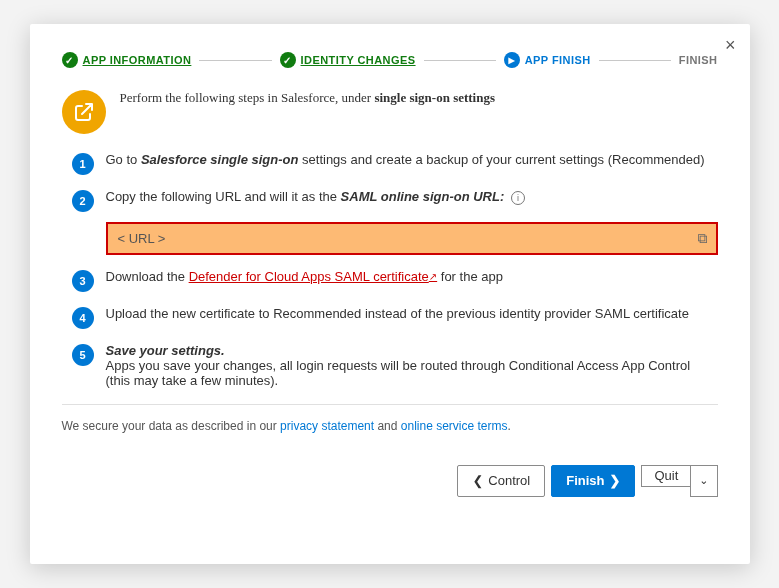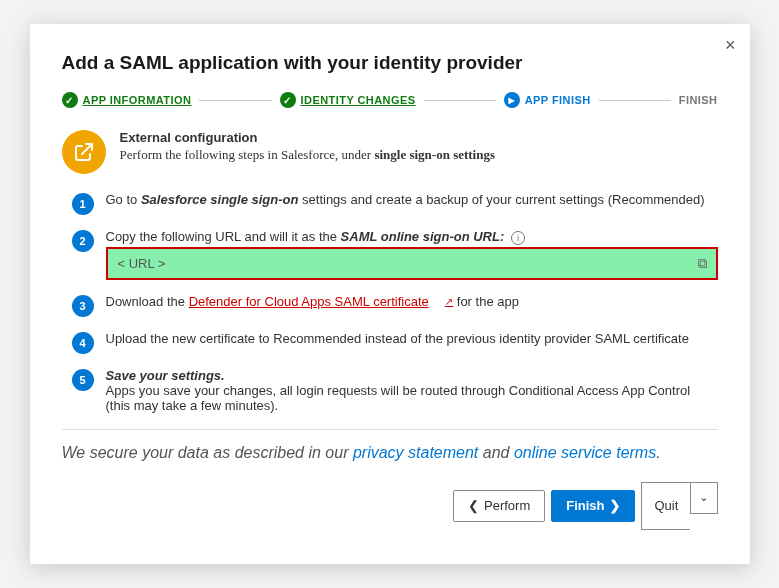--- a/index.html
+++ b/index.html
@@ -142,42 +142,42 @@
       font-size: 13px;
       color: #333;
       flex: 1;
     }
     .step-content strong { font-weight: 700; font-style: italic; }
     .url-box {
       border: 2px solid #cc0000;
       padding: 7px 32px 7px 10px;
       font-size: 13px;
       color: #555;
-      margin-top: 2px;
+      margin-top: 17px;
       position: relative;
       display: flex;
       align-items: center;
-      background: #86efac;
+      background: #fdba74;
     }
     .url-copy-icon {
       position: absolute;
       right: 8px;
       top: 50%;
       transform: translateY(-50%);
       color: #666;
       font-size: 14px;
       cursor: pointer;
     }
     .cert-link {
       color: #cc0000;
       text-decoration: underline;
       cursor: pointer;
       display: inline-flex;
       align-items: center;
-      gap: 16px;
+      gap: 0;
     }
     .cert-link-ext {
       font-size: 10px;
       vertical-align: super;
     }
     .info-icon {
       display: inline-flex;
       align-items: center;
       justify-content: center;
       width: 14px;
@@ -185,24 +185,23 @@
       border-radius: 50%;
       border: 1px solid #767676;
       font-size: 9px;
       color: #767676;
       margin-left: 3px;
       vertical-align: middle;
       cursor: help;
     }
     
     .footer-text {
-      font-size: 16px;
+      font-size: 12px;
       color: #555;
-      margin-bottom: 20px;
-      font-style: italic;
+      margin-bottom: 32px;
     }
     .footer-text a { color: #0078d4; text-decoration: none; }
     .footer-actions {
       display: flex;
       justify-content: flex-end;
       gap: 6px;
       align-items: center;
     }
     .btn {
       height: 32px;
@@ -229,21 +228,21 @@
     .btn-split-wrapper {
       display: flex;
       align-items: stretch;
     }
     .btn-split-main {
       background: #fff;
       border: 1px solid #8a8a8a;
       border-right: none;
       color: #333;
       padding: 0 12px;
-      height: 48px;
+      height: 22px;
       font-size: 13px;
       cursor: pointer;
       font-family: 'Segoe UI', Arial, sans-serif;
       display: flex;
       align-items: center;
     }
     .btn-split-arrow {
       background: #fff;
       border: 1px solid #8a8a8a;
       color: #333;
@@ -260,21 +259,20 @@
       background: #e0e0e0;
       margin: 14px 0 14px 0;
     }
   </style>
 </head>
 <body>
 
 <div class="dialog">
   <button class="close-btn">×</button>
 
-  <div class="dialog-title">Add a SAML application with your identity provider</div>
 
   <div class="stepper">
     <div class="step">
       <div class="step-icon done">✓</div>
       <span class="step-label done">APP INFORMATION</span>
     </div>
     <div class="step-connector"></div>
     <div class="step">
       <div class="step-icon done">✓</div>
       <span class="step-label done">IDENTITY CHANGES</span>
@@ -291,21 +289,20 @@
   </div>
 
   <div class="ext-config">
     <div class="ext-icon">
       <svg width="24" height="24" viewBox="0 0 24 24" fill="none" xmlns="http://www.w3.org/2000/svg">
         <path d="M10 6H6C4.9 6 4 6.9 4 8V18C4 19.1 4.9 20 6 20H16C17.1 20 18 19.1 18 18V14" stroke="white" stroke-width="2" stroke-linecap="round"></path>
         <path d="M14 4H20M20 4V10M20 4L10 14" stroke="white" stroke-width="2" stroke-linecap="round" stroke-linejoin="round"></path>
       </svg>
     </div>
     <div>
-      <div class="ext-text-title">External configuration</div>
       <div class="ext-text-desc">
         <span>Perform the following steps in Salesforce, under </span><strong>single sign-on settings</strong>
       </div>
     </div>
   </div>
 
   <div class="steps-list">
 
     <div class="step-item">
       <div class="step-num">1</div>
@@ -355,21 +352,21 @@
 
   <div class="divider-line"></div>
 
   <div class="footer-text">
     <span>We secure your data as described in our </span><a href="#">privacy statement</a><span> and </span><a href="#">online service terms</a><span>.</span>
   </div>
 
   <div class="footer-actions">
     <button class="btn btn-default">
       <span>❮</span>
-      <span>Perform</span>
+      <span>Control</span>
     </button>
     <button class="btn btn-primary">
       <span>Finish</span>
       <span>❯</span>
     </button>
     <div class="btn-split-wrapper">
       <button class="btn-split-main">Quit</button>
       <button class="btn-split-arrow">⌄</button>
     </div>
   </div>

